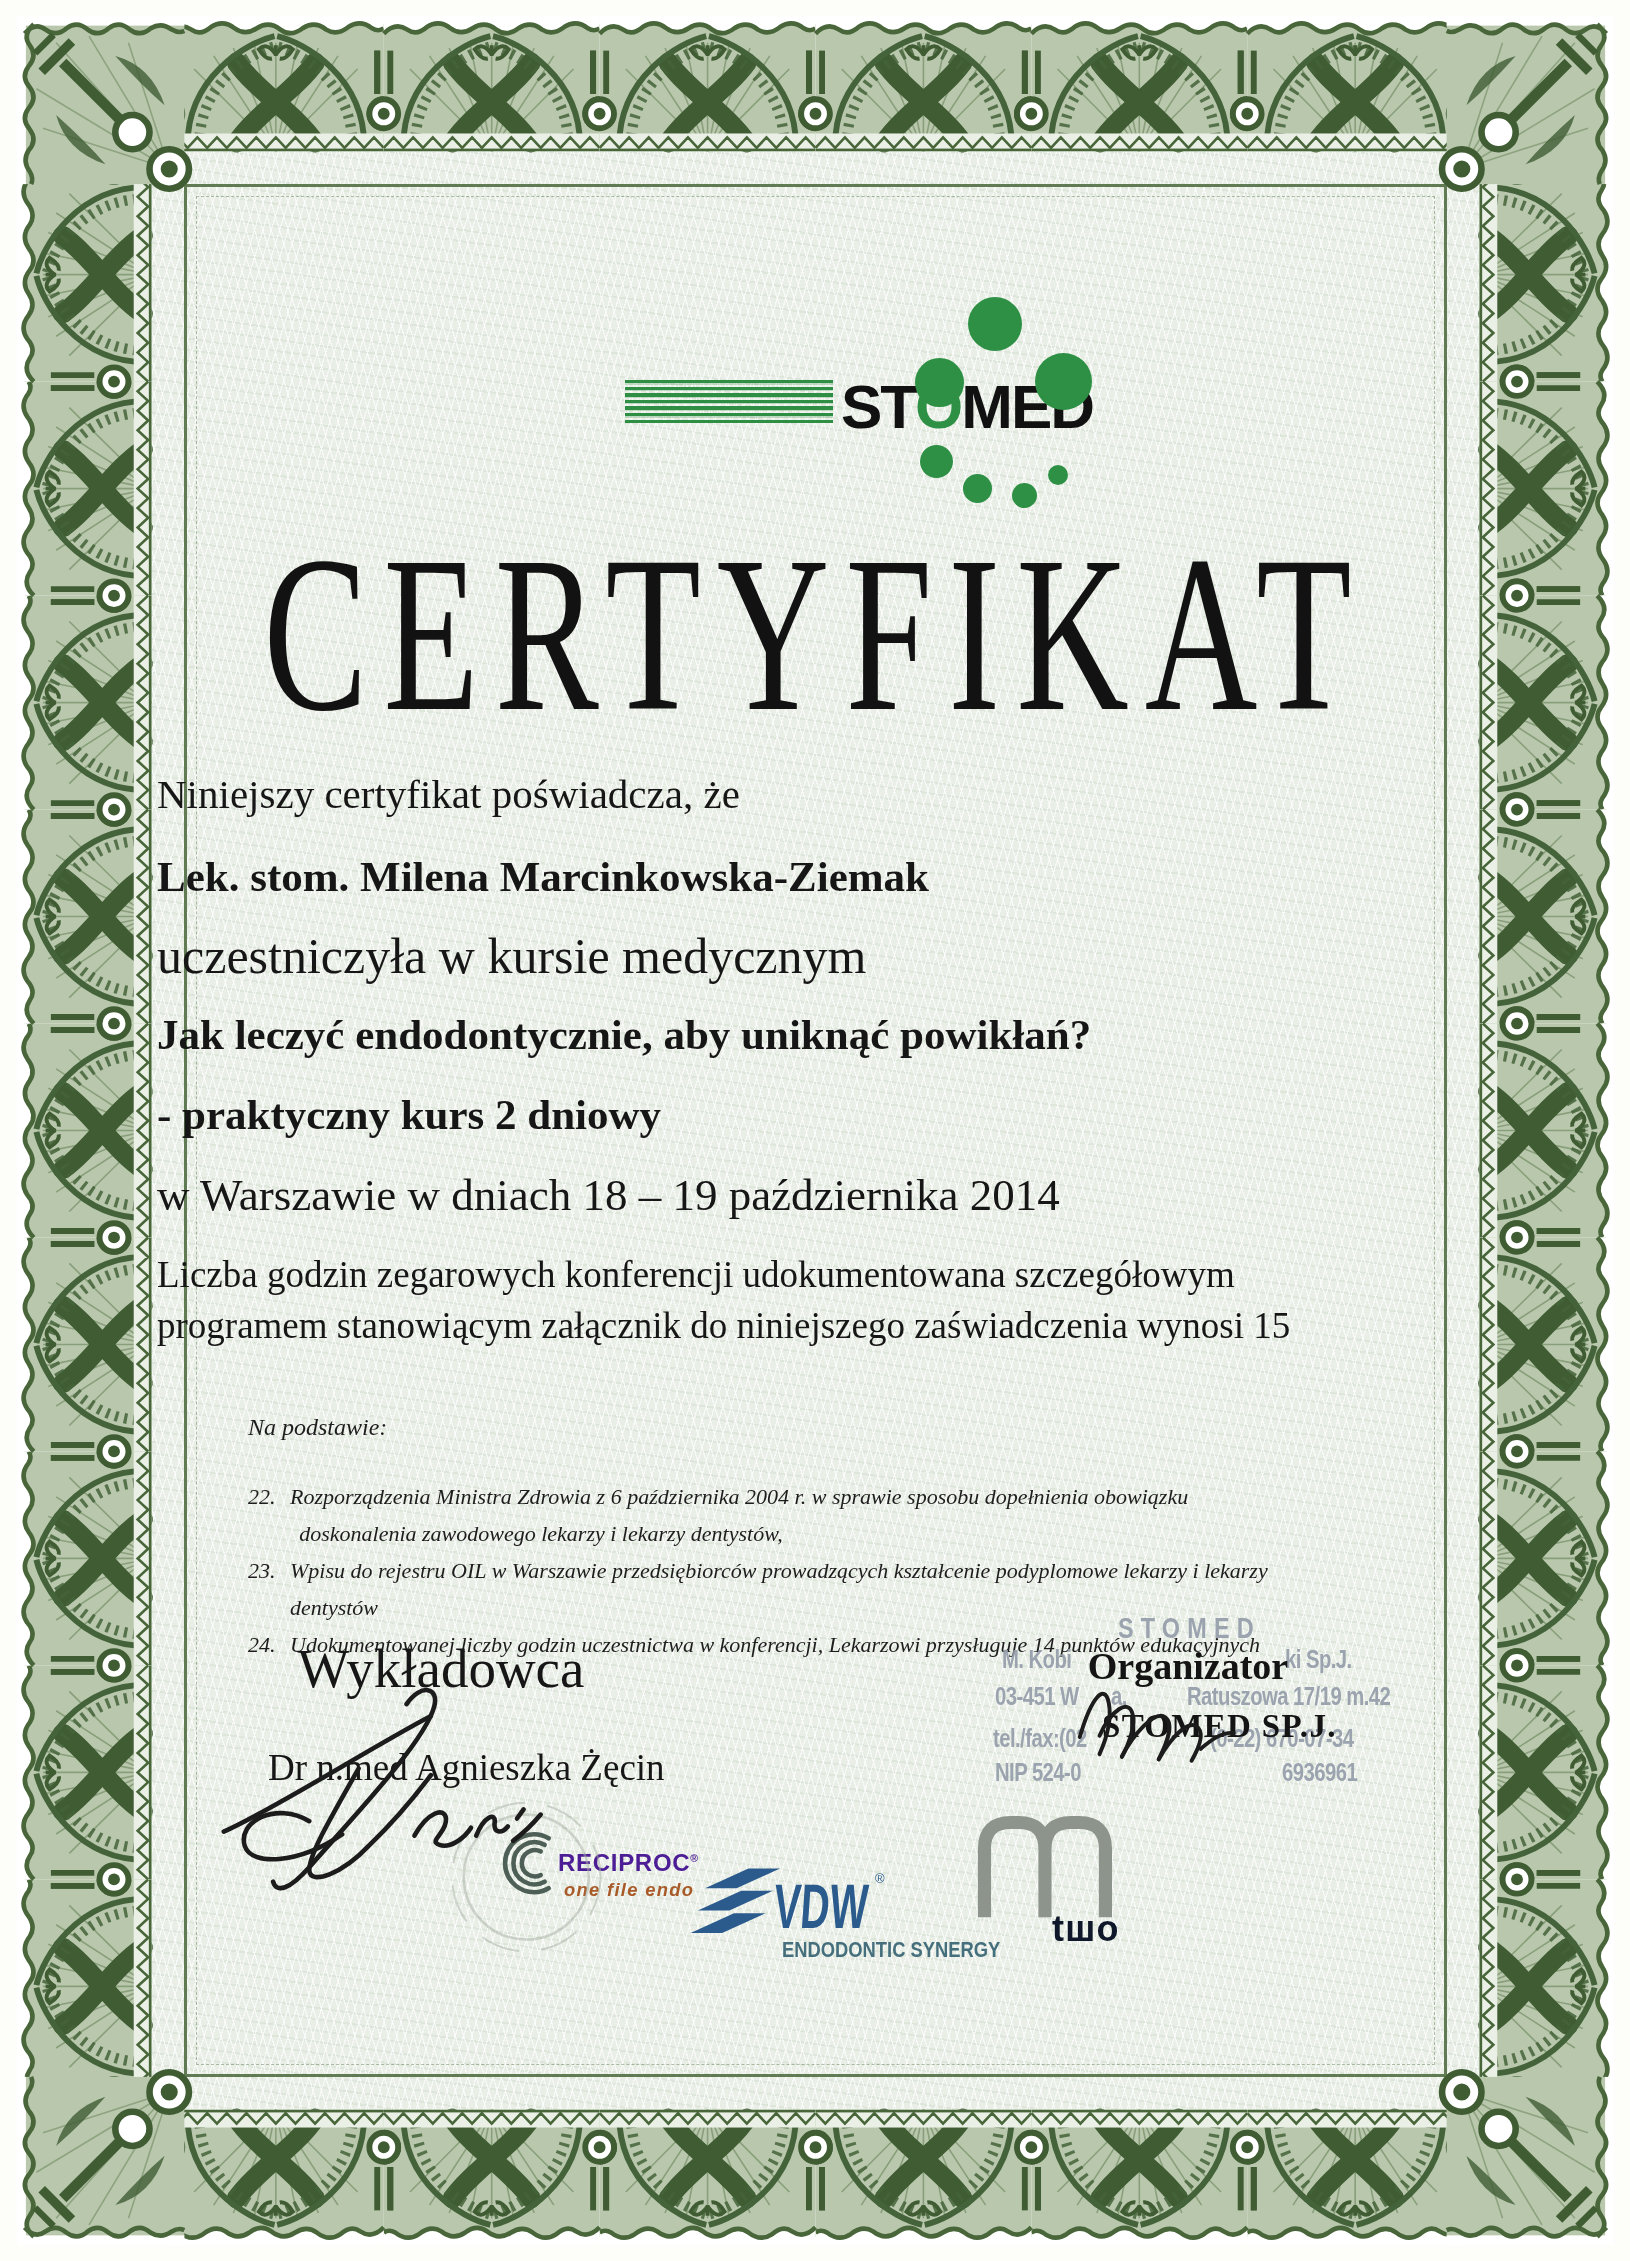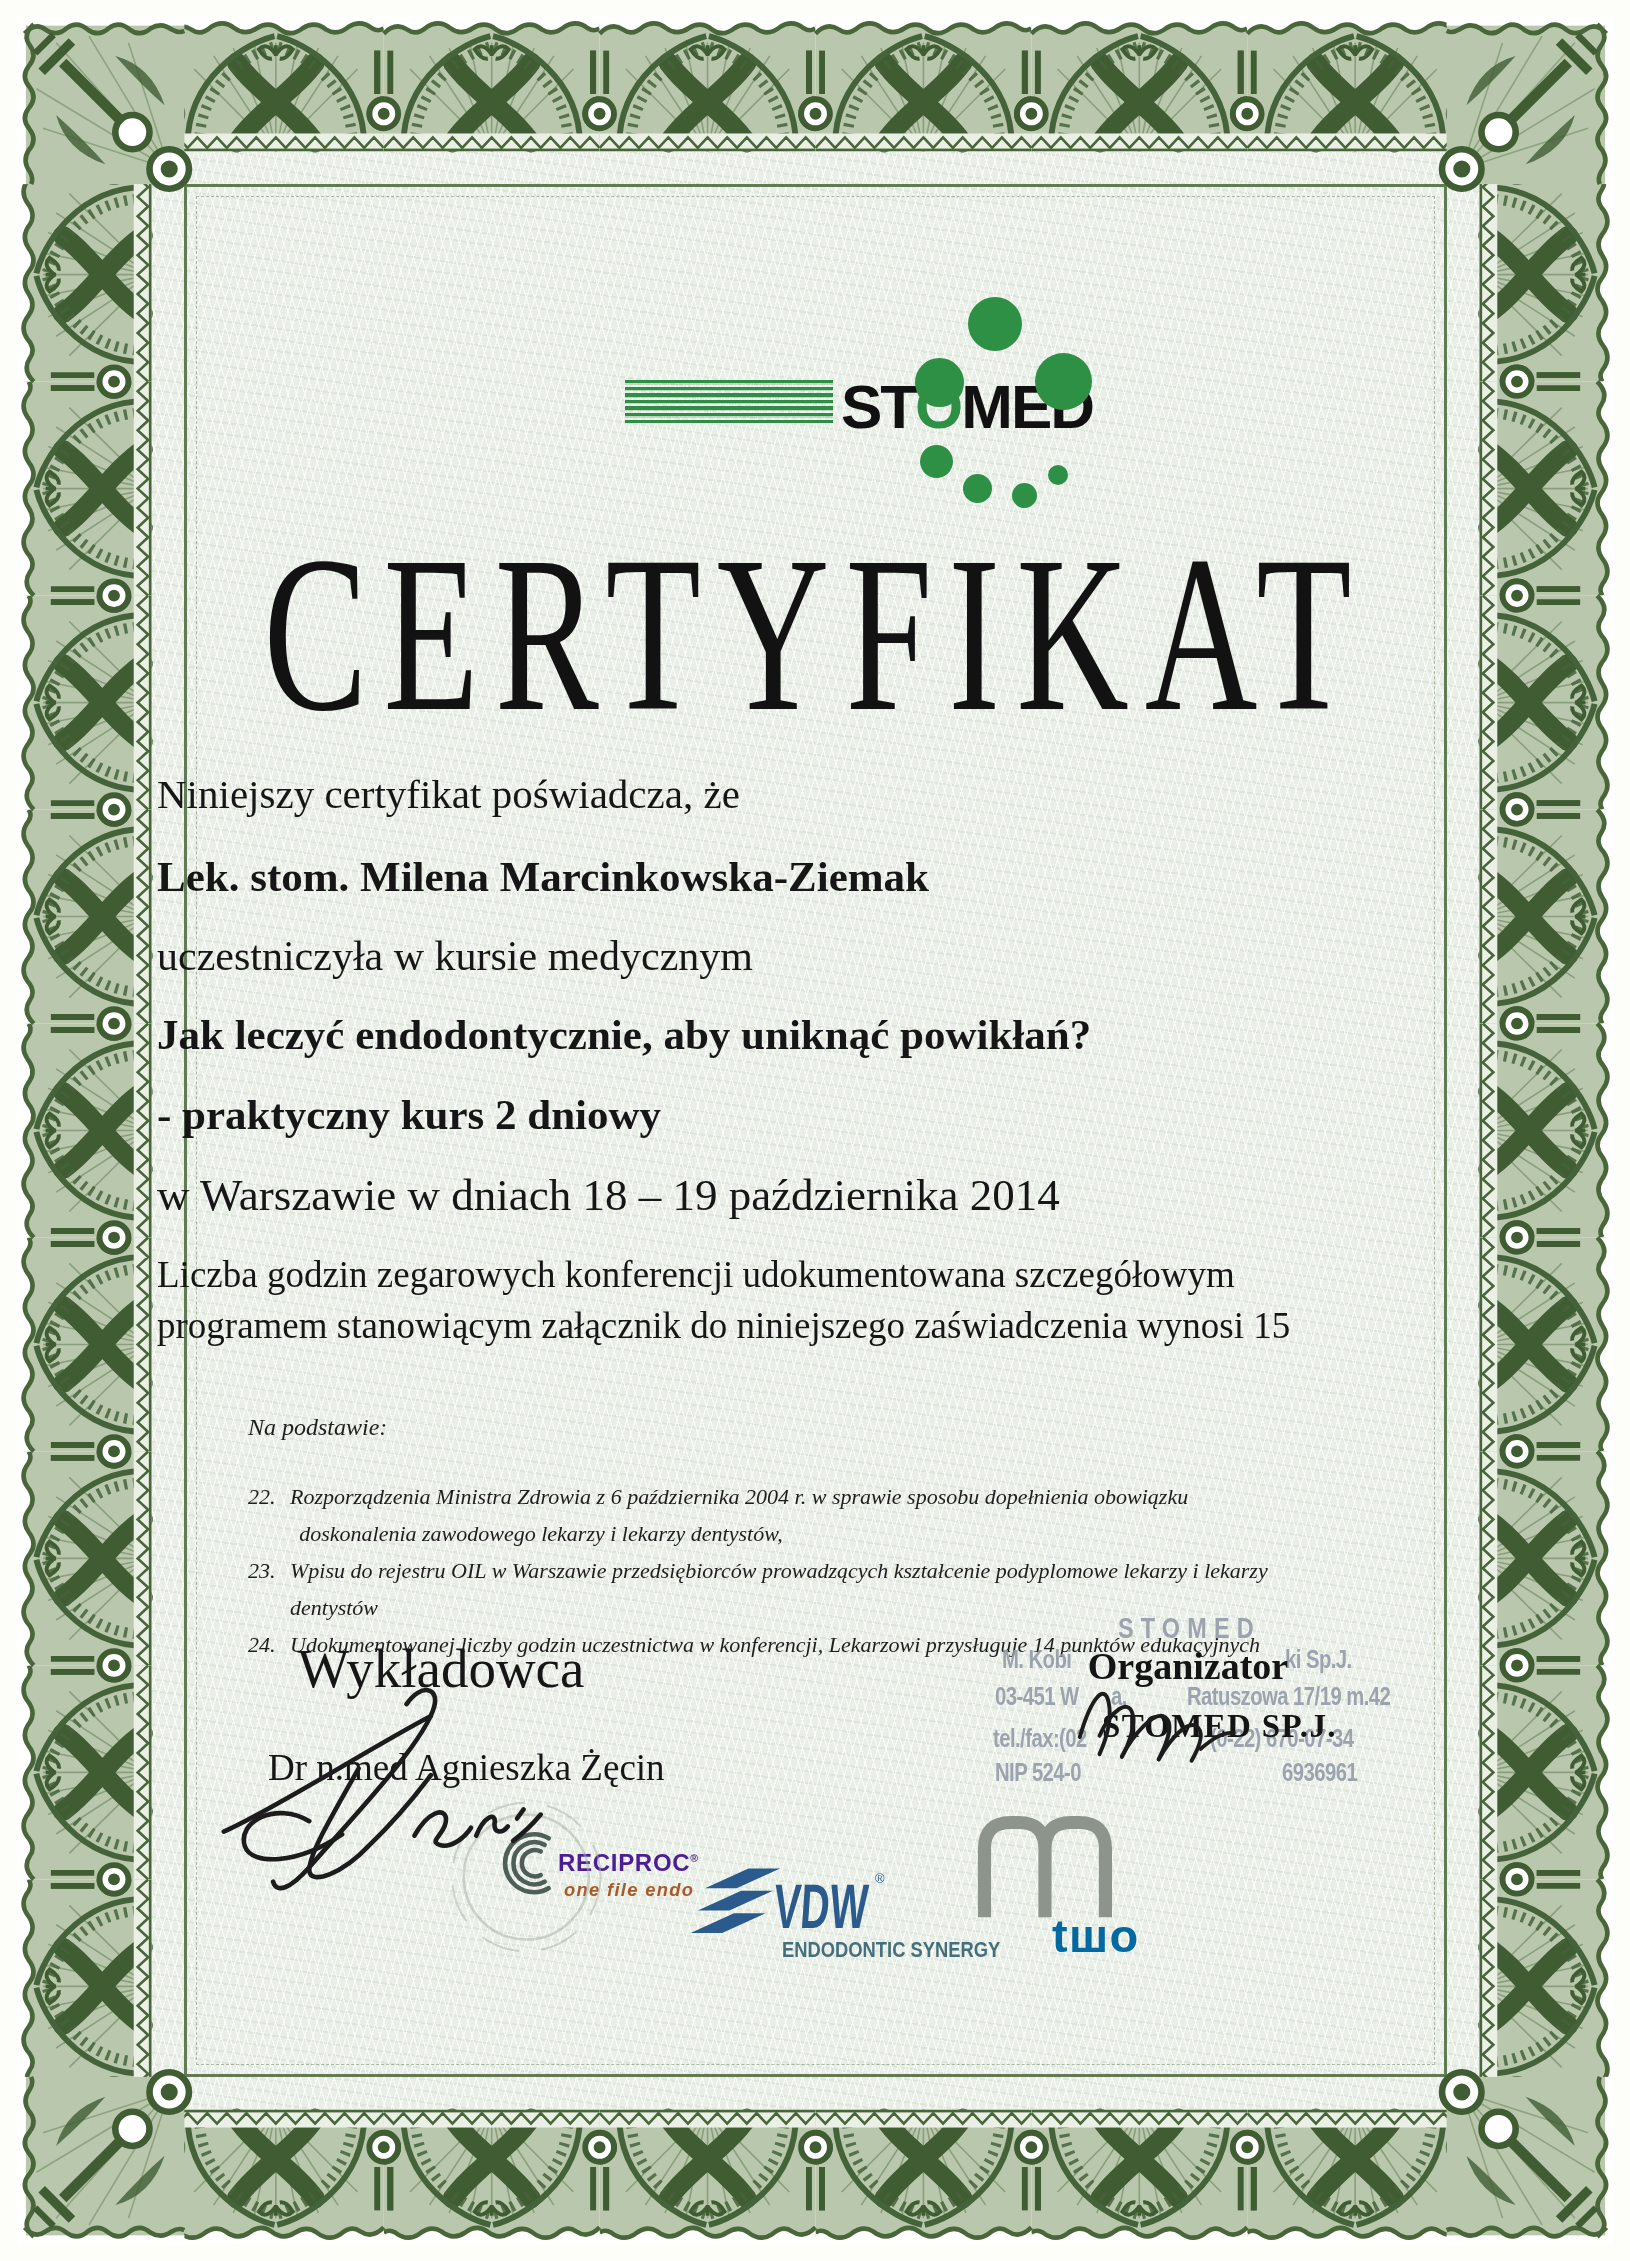--- a/index.html
+++ b/index.html
@@ -26,21 +26,21 @@
   #logo-text .o{color:#2e9044;}
   .dot{position:absolute;border-radius:50%;background:#2e9044;}
   
   .title{position:absolute;left:158px;top:526px;width:1315px;height:217px;line-height:217px;
      text-align:center;font-size:156px;letter-spacing:16px;color:#121212;white-space:nowrap;}
   .title span{display:inline-block;transform:scaleY(1.42);}
   
   .cline{position:absolute;left:157px;width:1289px;text-align:left;white-space:nowrap;}
   .l-intro{top:770px;font-size:41px;line-height:49px;}
   .l-name{top:850px;font-size:43px;line-height:53px;font-weight:bold;}
-  .l-part{top:932px;font-size:42px;line-height:49px;font-family:Liberation Serif, serif;}
+  .l-part{top:932px;font-size:50px;line-height:49px;font-family:Liberation Serif, serif;}
   .l-course{top:1008px;font-size:43px;line-height:53px;font-weight:bold;}
   .l-sub{top:1088px;font-size:43px;line-height:53px;font-weight:bold;}
   .l-venue{top:1168px;font-size:45px;line-height:54px;}
   .l-hours{top:1249px;font-size:37px;line-height:51px;}
   
   #legal{position:absolute;left:248px;top:1414px;width:1026px;font-style:italic;color:#1d1d1d;}
   #legal .head{font-size:24px;margin-bottom:37px;}
   .litem{display:flex;font-size:22px;line-height:37px;}
   .litem .num{width:42px;flex:0 0 42px;}
   .litem .txt{flex:1;}
@@ -62,22 +62,22 @@
   .sans{font-family:"Liberation Sans","DejaVu Sans",sans-serif;}
   #reciproc-name{position:absolute;left:558px;top:1849px;font-size:24px;font-weight:bold;
      letter-spacing:0.7px;color:#4c1d95;white-space:nowrap;}
   #reciproc-tag{position:absolute;left:564px;top:1879px;font-size:18.4px;font-weight:bold;
      font-style:italic;letter-spacing:1.3px;color:#a85a28;white-space:nowrap;}
   #vdw-name{position:absolute;left:776px;top:1875px;font-size:63px;line-height:63px;font-weight:bold;
      color:#2b5a8c;transform:scaleX(.64) skewX(-6deg);transform-origin:left top;white-space:nowrap;}
   #vdw-reg{position:absolute;left:875px;top:1871px;font-size:13px;color:#2b5a8c;}
   #vdw-tag{position:absolute;left:782px;top:1937px;font-size:22.4px;font-weight:bold;
      color:#456f7c;transform:scaleX(.82);transform-origin:left top;white-space:nowrap;}
-  #mtwo-label{position:absolute;left:1052px;top:1908px;font-size:47px;font-weight:bold;
-     color:#0369a1;letter-spacing:1.3px;}
+  #mtwo-label{position:absolute;left:1052px;top:1908px;font-size:36px;font-weight:bold;
+     color:#0f172a;letter-spacing:1.3px;}
 </style>
 </head>
 <body>
 
 <div class="page">
 
   <div id="content-bg"></div>
 
   <svg class="layer" width="1631" height="2261" viewBox="0 0 2480 3439">
     <defs>

